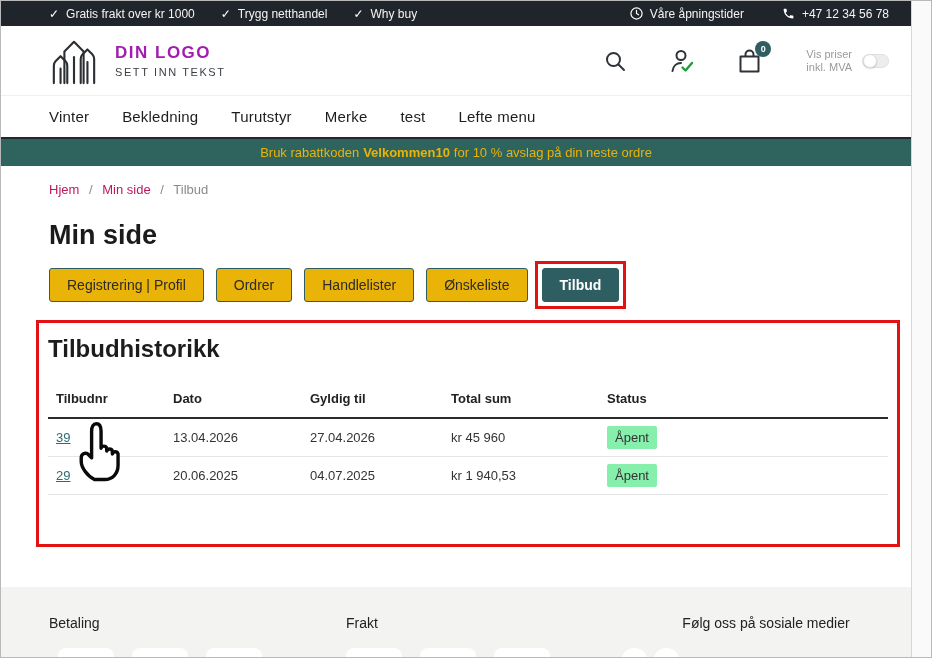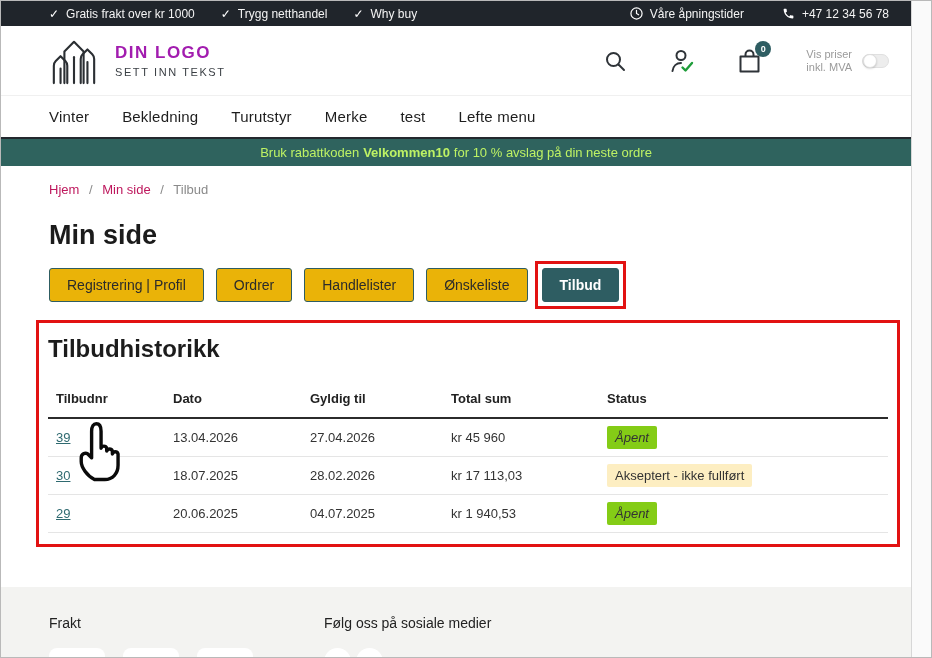--- a/index.html
+++ b/index.html
@@ -41,21 +41,21 @@
   .toggle { width:27px; height:14px; border-radius:8px; background:#ededed; border:1px solid #e0e0e0; position:relative; }
   .toggle-knob { position:absolute; left:0; top:-1px; width:14px; height:14px; border-radius:50%;
                  background:#fff; border:1px solid #ddd; box-shadow:0 1px 2px rgba(0,0,0,.15); }
 
   
   .nav { height:44px; display:flex; align-items:center; padding-left:48px; border-top:1px solid #f0f0f0;
          border-bottom:2px solid #23282e; font-size:15px; color:#1d1d1d; }
   .nav-item { margin-right:33px; cursor:pointer; letter-spacing:.2px; }
 
   
-  .banner { height:27px; background:#2f635e; color:#bef264; display:flex; align-items:center;
+  .banner { height:27px; background:#2f635e; color:#eab308; display:flex; align-items:center;
             justify-content:center; font-size:13px; }
   .banner b { margin:0 4px; font-weight:bold; }
 
   
   .breadcrumb { margin:16px 0 0 48px; font-size:13px; color:#8a8a8a; height:16px; }
   .crumb-link { color:#be185d; cursor:pointer; }
   .crumb-sep { margin:0 6px; color:#8a8a8a; }
 
   
   .page-title { margin:22px 0 0 48px; font-size:27px; font-weight:600; color:#1b1b1b; line-height:30px; }
@@ -69,27 +69,27 @@
   
   .offers-box { margin:12px 0 0 35px; width:864px; height:227px; border:3px solid #e21212;
                 padding:12px 9px 0 9px; position:relative; }
   .offers-title { font-size:24px; font-weight:600; color:#1c1c1c; line-height:28px; margin-bottom:16px; }
   .offers-table { width:100%; }
   .o-row { display:grid; grid-template-columns:117px 137px 141px 156px 1fr; align-items:center; padding-left:8px; }
   .o-head { height:40px; border-bottom:2px solid #2b2b2b; font-size:13px; font-weight:bold; color:#222; }
   .o-body { height:38px; border-bottom:1px solid #e5e5e5; font-size:13px; color:#333; }
   .offer-link { color:#2f6a70; text-decoration:underline; cursor:pointer; }
   .status-badge { display:inline-block; padding:4px 8px; border-radius:2px; font-size:13px; color:#333; }
-  .status-green { background:#84cc16;font-style:italic; }
+  .status-green { background:#86efac; }
   .status-yellow { background:#fdeec2; }
   .cursor-hand { position:absolute; left:34px; top:96px; width:58px; height:68px; pointer-events:none; }
 
   
   .footer { margin-top:40px; height:72px; background:#f3f3f1; padding:28px 0 0 48px; display:flex; }
-  .f-col1 { width:297px; } .f-col2 { width:275px; } .f-col3 { flex:1; }
+  .f-col1 { width:297px; } .f-col2 { width:275px; } .f-col3 { flex:1;text-align:center; }
   .f-heading { font-size:14px; color:#222; }
   .pill-row { display:flex; margin-top:17px; }
   .pill { width:56px; height:24px; background:#fff; border-radius:8px; margin-right:18px; }
   .pill.first { margin-left:9px; }
   .circle { width:27px; height:27px; background:#fff; border-radius:50%; margin-right:5px; }
   svg { display:block; }
 </style>
 </head>
 <body>
 
@@ -227,41 +227,42 @@
         <span>Status</span>
       </div>
       <div class="o-row o-body">
         <span><a class="offer-link">39</a></span>
         <span>13.04.2026</span>
         <span>27.04.2026</span>
         <span>kr 45 960</span>
         <span><span class="status-badge status-green">Åpent</span></span>
       </div>
       <div class="o-row o-body">
-        <span><a class="offer-link">30</a></span>
-        <span>18.07.2025</span>
-        <span>28.02.2026</span>
-        <span>kr 17 113,03</span>
-        <span><span class="status-badge status-yellow">Akseptert - ikke fullført</span></span>
-      </div>
-      <div class="o-row o-body">
         <span><a class="offer-link">29</a></span>
         <span>20.06.2025</span>
         <span>04.07.2025</span>
         <span>kr 1 940,53</span>
         <span><span class="status-badge status-green">Åpent</span></span>
       </div>
     </div>
 
     <svg class="cursor-hand" viewBox="0 0 60 72">
       <path d="M22 64 C14 60 8 51 8 45 L8 41 C8 37 12 35 15 37 L19 41 L19 13 C19 8 21 5 24 5 C27 5 29 8 29 13 L29 31 C30 28 34 28 35 31 L35 34 C36 31 40 31 41 34 L41 37 C42 34 46 34 47 37 L47 49 C47 58 41 64 33 64 Z" fill="#fff" stroke="#0a0a0a" stroke-width="3.6" stroke-linejoin="round" stroke-linecap="round"></path>
     </svg>
   </div>
 
   <div class="footer">
+    <div class="f-col1">
+      <div class="f-heading">Betaling</div>
+      <div class="pill-row">
+        <span class="pill first"></span>
+        <span class="pill"></span>
+        <span class="pill"></span>
+      </div>
+    </div>
     <div class="f-col2">
       <div class="f-heading">Frakt</div>
       <div class="pill-row">
         <span class="pill"></span>
         <span class="pill"></span>
         <span class="pill"></span>
       </div>
     </div>
     <div class="f-col3">
       <div class="f-heading">Følg oss på sosiale medier</div>

